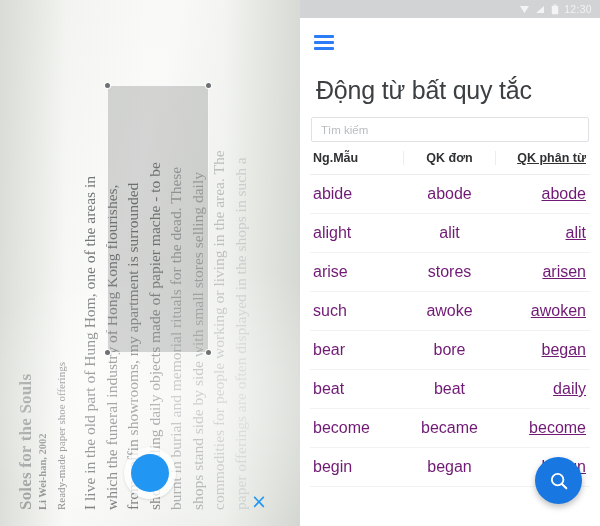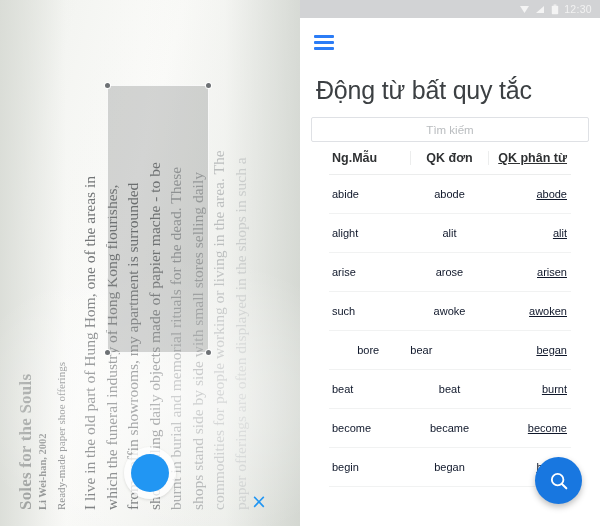--- a/index.html
+++ b/index.html
@@ -211,43 +211,42 @@
   .search-wrap { padding: 0 11px 0 11px; }
   .search-input {
     width: 100%;
     box-sizing: border-box;
     height: 25px;
     border: 1px solid #dfe1e5;
     border-radius: 2px;
     background: #fff;
     font-size: 11.5px;
     color: #3c4043;
-    padding: 0 25px;
+    padding: 0 9px;
     outline: none;
     font-family: "Liberation Sans", sans-serif;
-    text-align: center;
   }
   .search-input::placeholder { color: #b9bcbf; }
 
-  .table { padding: 0 29px; }
+  .table { padding: 0 10px; }
   .thead {
     display: flex;
     align-items: center;
     height: 32px;
     border-bottom: 1px solid #eceded;
   }
   .thead .cell {
     font-size: 12.5px;
     font-weight: 700;
     color: #2f3133;
   }
   .cell {
     flex: 1 1 0;
-    font-size: 11px;
-    color: #0f172a;
+    font-size: 16px;
+    color: #701a75;
     box-sizing: border-box;
   }
   .cell.c0 { text-align: left;  padding-left: 3px; }
   .cell.c1 { text-align: center; }
   .cell.c2 { text-align: right; padding-right: 4px; text-decoration: underline; }
   .thead .cell.c1, .thead .cell.c2 { border-left: 1px solid #eceded; }
   .thead .cell.c1 { padding-left: 0; }
 
   .trow {
     display: flex;
@@ -353,37 +352,37 @@
         <div class="cell c1">abode</div>
         <div class="cell c2">abode</div>
       </div>
       <div class="trow">
         <div class="cell c0">alight</div>
         <div class="cell c1">alit</div>
         <div class="cell c2">alit</div>
       </div>
       <div class="trow">
         <div class="cell c0">arise</div>
-        <div class="cell c1">arose</div>
+        <div class="cell c1">stores</div>
         <div class="cell c2">arisen</div>
       </div>
       <div class="trow">
         <div class="cell c0">such</div>
         <div class="cell c1">awoke</div>
         <div class="cell c2">awoken</div>
       </div>
       <div class="trow">
+        <div class="cell c0">bear</div>
         <div class="cell c1">bore</div>
-        <div class="cell c0">bear</div>
         <div class="cell c2">began</div>
       </div>
       <div class="trow">
         <div class="cell c0">beat</div>
         <div class="cell c1">beat</div>
-        <div class="cell c2">burnt</div>
+        <div class="cell c2">daily</div>
       </div>
       <div class="trow">
         <div class="cell c0">become</div>
         <div class="cell c1">became</div>
         <div class="cell c2">become</div>
       </div>
       <div class="trow">
         <div class="cell c0">begin</div>
         <div class="cell c1">began</div>
         <div class="cell c2">begun</div>

